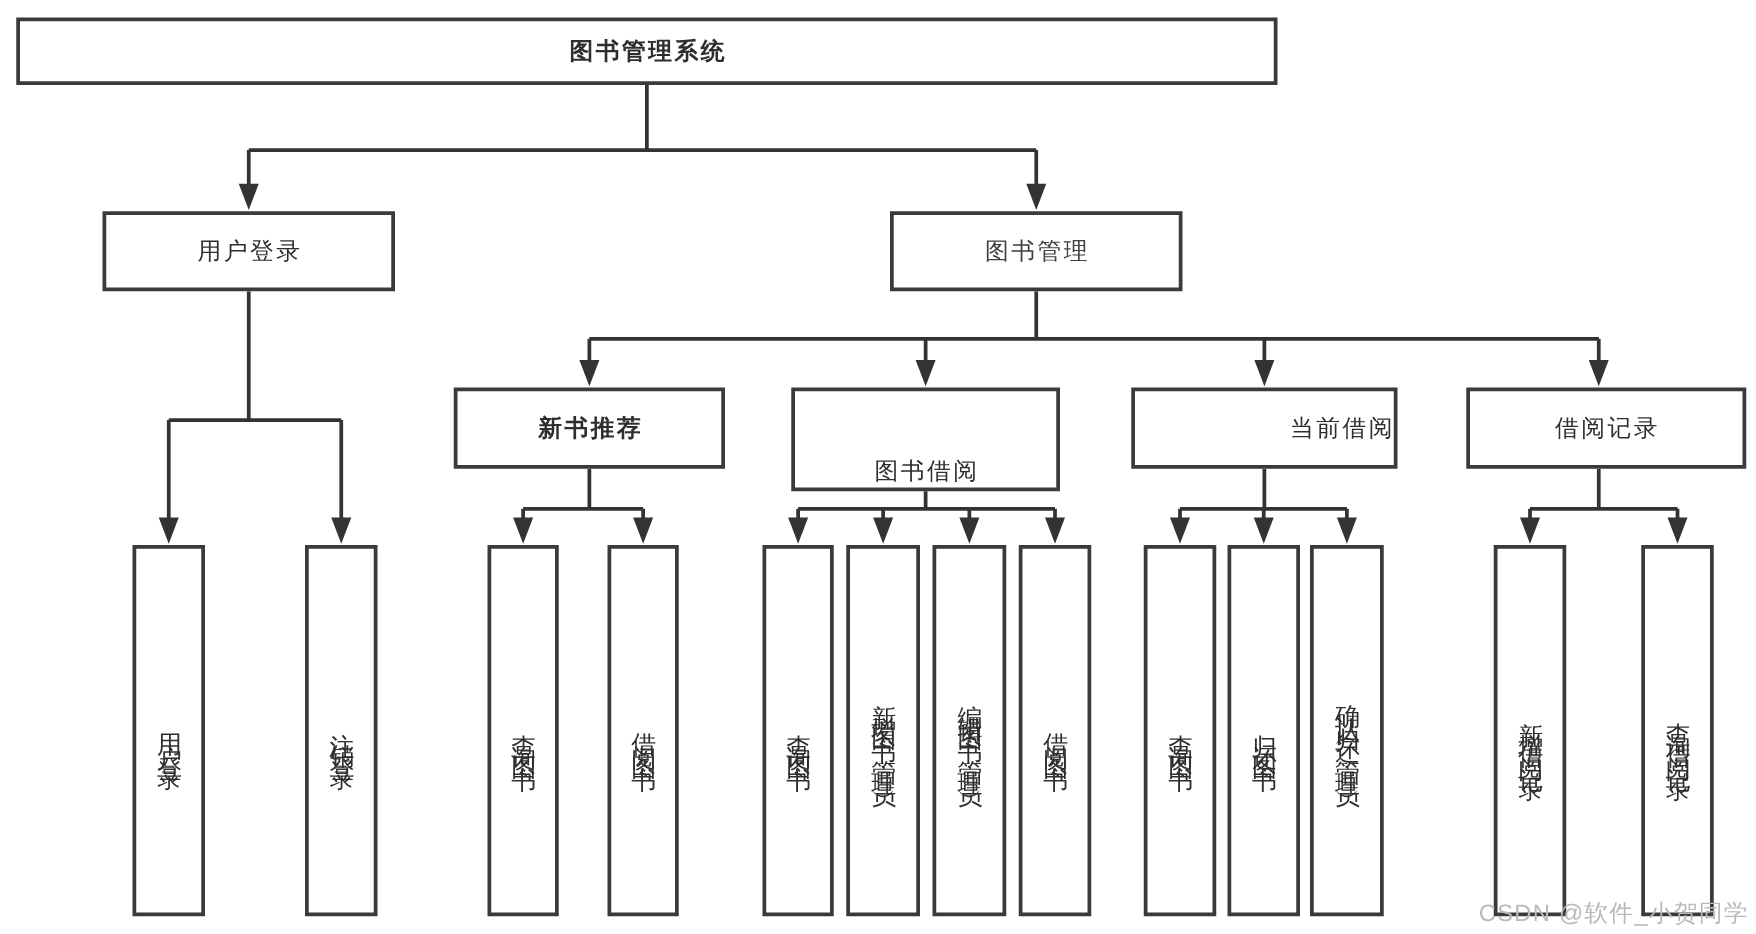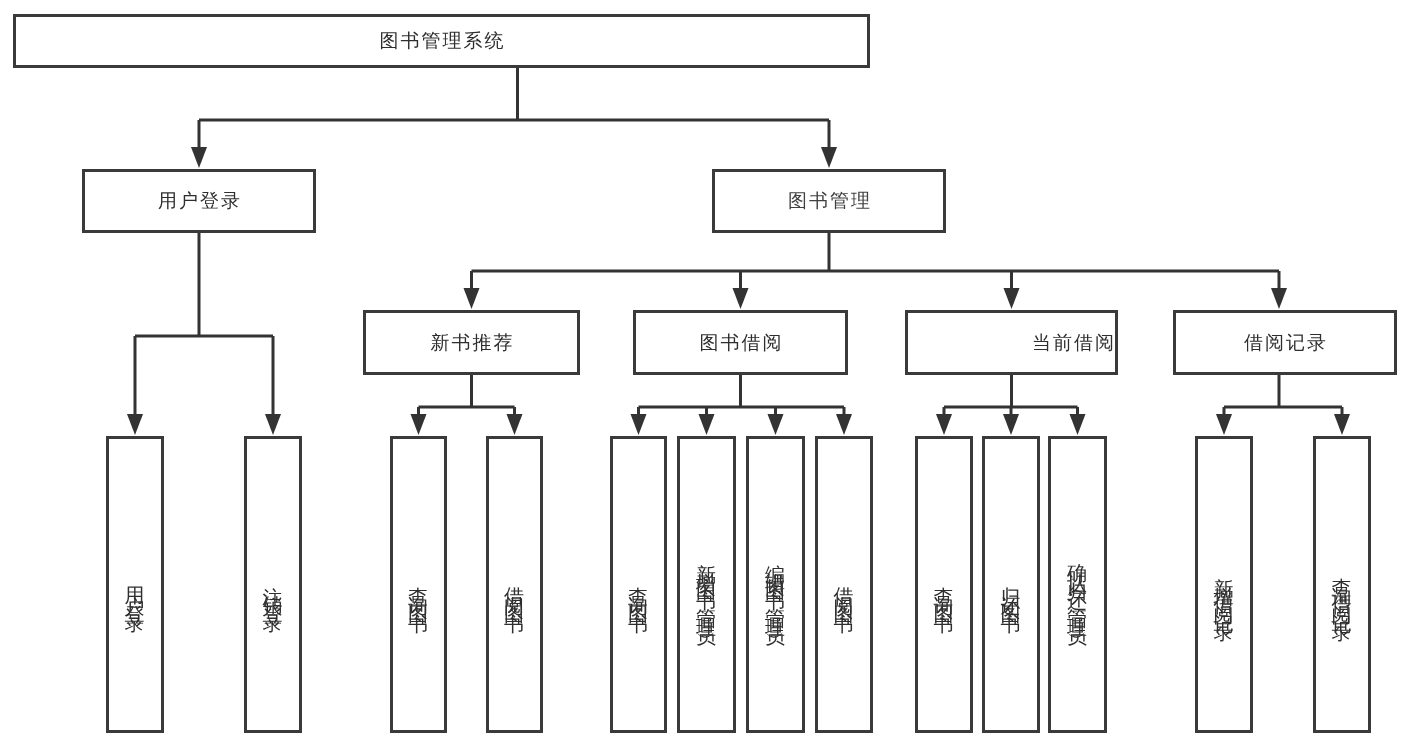--- a/index.html
+++ b/index.html
@@ -107,33 +107,33 @@
       <line x1="1077.5" y1="407" x2="1077.5" y2="419" stroke="#333333" stroke-width="3"></line>
       <polygon points="1069.5,414 1085.5,414 1077.5,435" fill="#333333"></polygon>
       <line x1="1279" y1="375" x2="1279" y2="407" stroke="#333333" stroke-width="3"></line>
       <line x1="1224" y1="407" x2="1342" y2="407" stroke="#333333" stroke-width="3"></line>
       <line x1="1224" y1="407" x2="1224" y2="419" stroke="#333333" stroke-width="3"></line>
       <polygon points="1216,414 1232,414 1224,435" fill="#333333"></polygon>
       <line x1="1342" y1="407" x2="1342" y2="419" stroke="#333333" stroke-width="3"></line>
       <polygon points="1334,414 1350,414 1342,435" fill="#333333"></polygon>
     </svg>
   <div id="nodes">
-      <div class="node horizontal" style="left: 13px; top: 14px; width: 857px; height: 54px; border-color: rgb(58, 58, 58);">
+      <div class="node horizontal" style="left: 13px; top: 14px; width: 1009px; height: 54px; border-color: rgb(58, 58, 58); font-weight: bold;">
         <span class="label" style="color: rgb(46, 46, 46);">图书管理系统</span>
       </div>
       <div class="node horizontal" style="left: 82px; top: 169px; width: 234px; height: 64px; border-color: rgb(58, 58, 58);">
         <span class="label" style="color: rgb(46, 46, 46);">用户登录</span>
       </div>
       <div class="node horizontal" style="left: 712px; top: 169px; width: 234px; height: 64px; border-color: rgb(58, 58, 58);">
         <span class="label" style="color: #404040;">图书管理</span>
       </div>
       <div class="node horizontal" style="left: 363px; top: 310px; width: 217px; height: 65px; border-color: rgb(58, 58, 58);">
-        <span class="label" style="color: rgb(46, 46, 46);">新书推荐</span>
+        <span class="label" style="color: rgb(46, 46, 46); font-weight: bold;">新书推荐</span>
       </div>
-      <div class="node horizontal" style="left: 633px; top: 310px; width: 215px; height: 65px; border-color: rgb(58, 58, 58);">
+      <div class="node horizontal" style="left: 633px; top: 310px; width: 215px; height: 83px; border-color: rgb(58, 58, 58); align-items: flex-end;">
         <span class="label" style="color: rgb(46, 46, 46);">图书借阅</span>
       </div>
       <div class="node horizontal" style="left: 905px; top: 310px; width: 213px; height: 65px; border-color: rgb(58, 58, 58); justify-content: flex-end;">
         <span class="label" style="color: rgb(46, 46, 46);">当前借阅</span>
       </div>
       <div class="node horizontal" style="left: 1173px; top: 310px; width: 224px; height: 65px; border-color: rgb(58, 58, 58); justify-content: center;">
         <span class="label" style="color: rgb(46, 46, 46);">借阅记录</span>
       </div>
       <div class="node vertical" style="left: 106px; top: 436px; width: 58px; height: 297px; border-color: rgb(58, 58, 58);">
         <span class="label" style="color: rgb(46, 46, 46);">用户登录</span>
@@ -168,13 +168,14 @@
       <div class="node vertical" style="left: 1048px; top: 436px; width: 59px; height: 297px; border-color: rgb(58, 58, 58);">
         <span class="label" style="color: rgb(46, 46, 46);">确认归还（管理员）</span>
       </div>
       <div class="node vertical" style="left: 1195px; top: 436px; width: 58px; height: 297px; border-color: rgb(58, 58, 58);">
         <span class="label" style="color: rgb(46, 46, 46);">新增借阅记录</span>
       </div>
       <div class="node vertical" style="left: 1313px; top: 436px; width: 58px; height: 297px; border-color: rgb(58, 58, 58);">
         <span class="label" style="color: rgb(46, 46, 46);">查询借阅记录</span>
       </div>
     </div>
+  <div class="watermark" style="color: rgb(185, 185, 185);">CSDN @软件_小贺同学</div>
 </div>
 
 </body></html>

